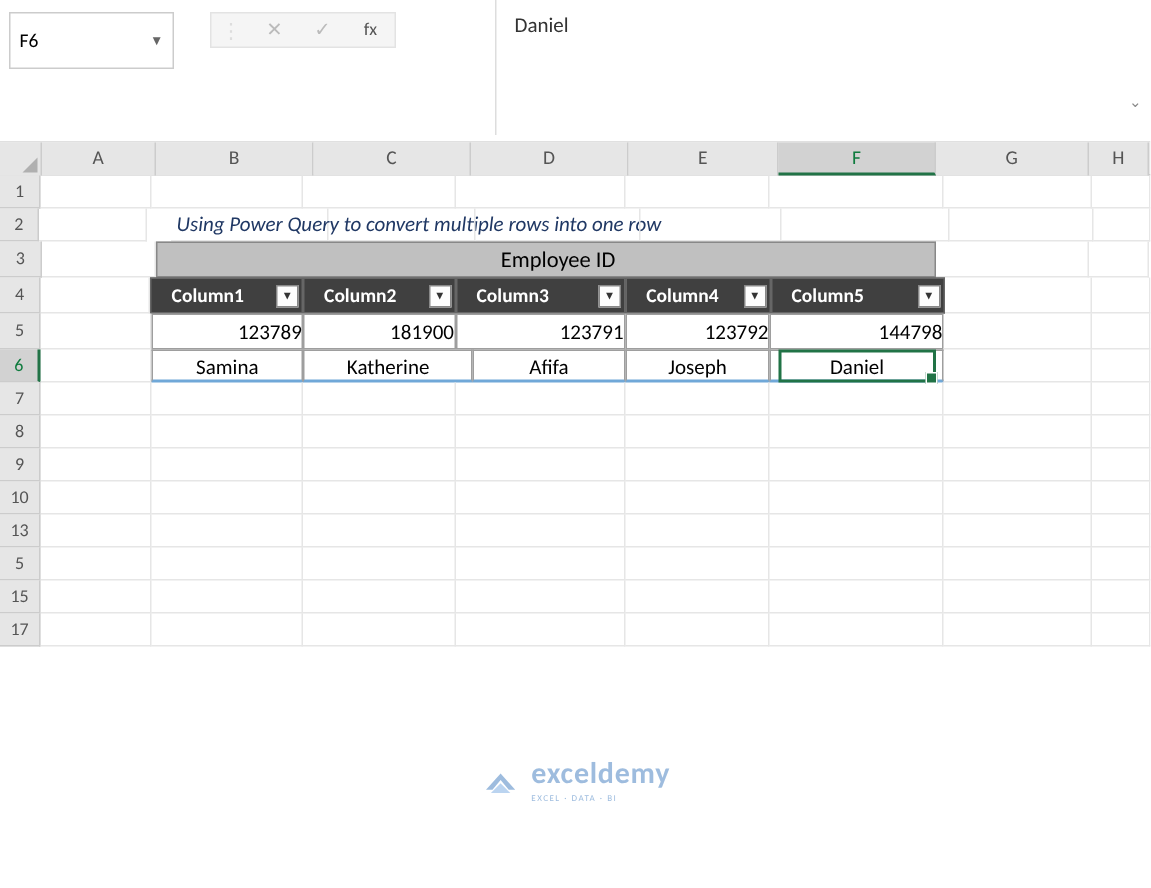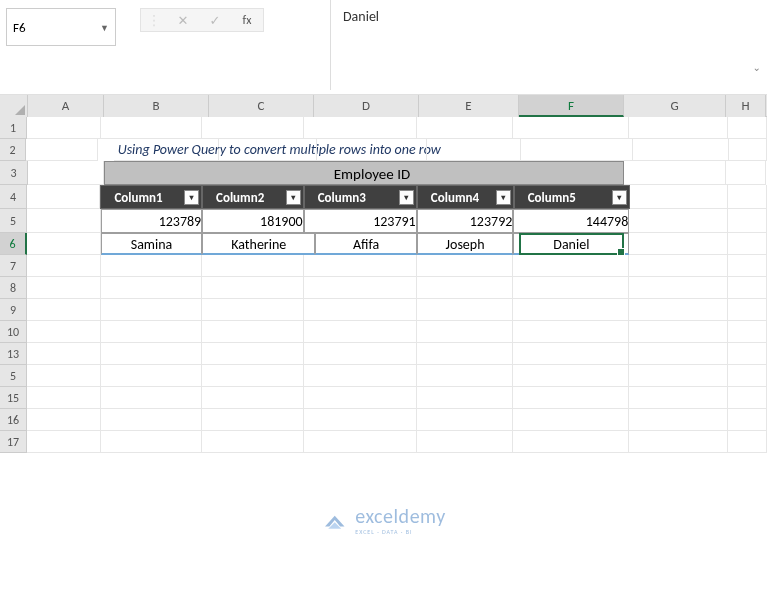--- a/index.html
+++ b/index.html
@@ -60,21 +60,21 @@
 .row-6 .data-cell { height: 22px; line-height: 21px; }
 
 
 .active-cell { position: absolute; border: 2px solid #217346; background: transparent; pointer-events: none; }
 .active-cell::after { content:""; position:absolute; right:-3px; bottom:-3px; width:6px; height:6px; background:#217346; border:1px solid #fff; }
 
 
 .watermark { position: absolute; left: 50%; transform: translateX(-50%); bottom: 56px; display: flex; align-items: center; gap: 8px; opacity: 0.45; }
 .wm-logo { width: 26px; height: 26px; position: relative; }
 .wm-logo svg { width: 26px; height: 26px; }
-.wm-text { color: #2a6db8; font-size: 20px; letter-spacing: 0.5px; font-weight: 400; }
+.wm-text { color: #2a6db8; font-size: 20px; letter-spacing: 0.5px; font-weight: 700; }
 .wm-sub { color: #2a6db8; font-size: 6px; letter-spacing: 1px; }
 
 </style>
 </head>
 <body>
 
 <div class="topbar">
   <div class="namebox-wrap">
     <div class="namebox">
       <span>F6</span>
@@ -263,31 +263,20 @@
         <div class="cell c-A"></div>
         <div class="cell c-B"></div>
         <div class="cell c-C"></div>
         <div class="cell c-D"></div>
         <div class="cell c-E"></div>
         <div class="cell c-F"></div>
         <div class="cell c-G"></div>
         <div class="cell c-H"></div>
       </div>
     <div class="row">
-        <div class="rh">16</div>
-        <div class="cell c-A"></div>
-        <div class="cell c-B"></div>
-        <div class="cell c-C"></div>
-        <div class="cell c-D"></div>
-        <div class="cell c-E"></div>
-        <div class="cell c-F"></div>
-        <div class="cell c-G"></div>
-        <div class="cell c-H"></div>
-      </div>
-    <div class="row">
         <div class="rh">17</div>
         <div class="cell c-A"></div>
         <div class="cell c-B"></div>
         <div class="cell c-C"></div>
         <div class="cell c-D"></div>
         <div class="cell c-E"></div>
         <div class="cell c-F"></div>
         <div class="cell c-G"></div>
         <div class="cell c-H"></div>
       </div>

